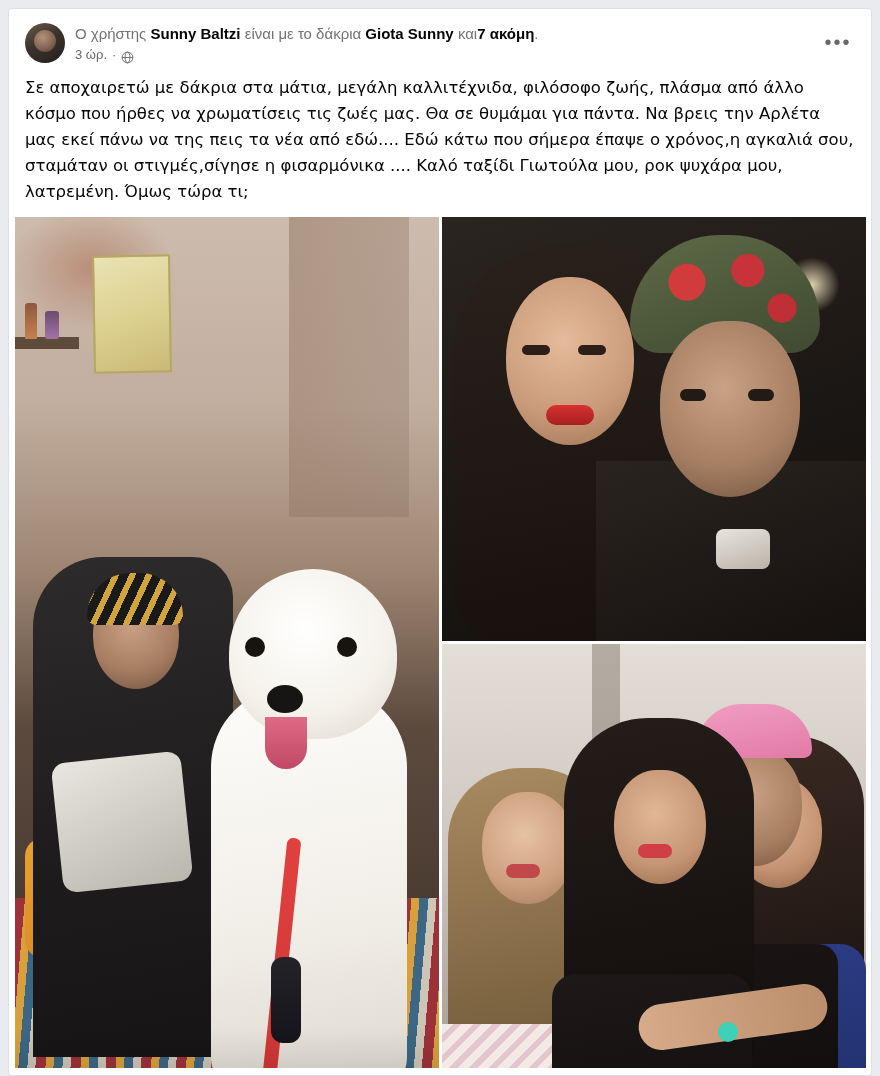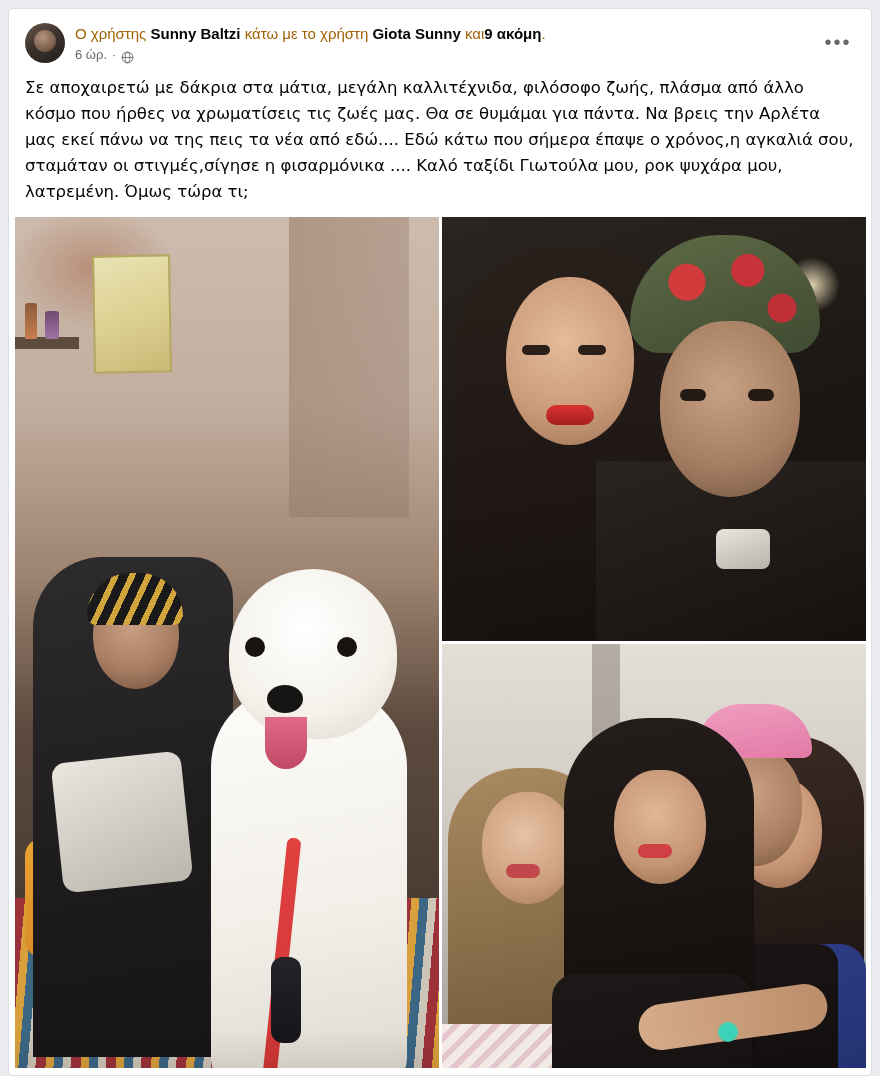--- a/index.html
+++ b/index.html
@@ -56,21 +56,21 @@
   .header-text {
     flex: 1 1 auto;
     padding-top: 1px;
     min-width: 0;
   }
   .byline {
     font-size: 15px;
     line-height: 20px;
     color: #050505;
   }
-  .byline .muted { color: #a16207; }
+  .byline .muted { color: #737373; }
   .byline .name {
     font-weight: bold;
     color: #050505;
   }
   .meta {
     margin-top: 3px;
     font-size: 13px;
     line-height: 16px;
     color: #65676b;
     display: flex;
@@ -499,26 +499,26 @@
 <div class="page">
   <div class="post-card">
 
     <div class="post-header">
       <div class="avatar"></div>
 
       <div class="header-text">
         <div class="byline">
           <span class="muted">Ο χρήστης</span>
           <span class="name">Sunny Baltzi</span>
-          <span class="muted">κάτω με το χρήστη</span>
+          <span class="muted">είναι με το δάκρια</span>
           <span class="name">Giota Sunny</span>
-          <span class="muted">και</span><span class="name">9 ακόμη</span><span class="muted">.</span>
+          <span class="muted">και</span><span class="name">7 ακόμη</span><span class="muted">.</span>
         </div>
         <div class="meta">
-          <span>6 ώρ.</span>
+          <span>3 ώρ.</span>
           <span class="dot">·</span>
           <span class="globe-icon">
             <svg viewBox="0 0 16 16" width="13" height="13" aria-hidden="true">
               <circle cx="8" cy="8" r="6.6" fill="none" stroke="#65676b" stroke-width="1.2"></circle>
               <ellipse cx="8" cy="8" rx="3" ry="6.6" fill="none" stroke="#65676b" stroke-width="1.1"></ellipse>
               <line x1="1.4" y1="8" x2="14.6" y2="8" stroke="#65676b" stroke-width="1.1"></line>
             </svg>
           </span>
         </div>
       </div>

